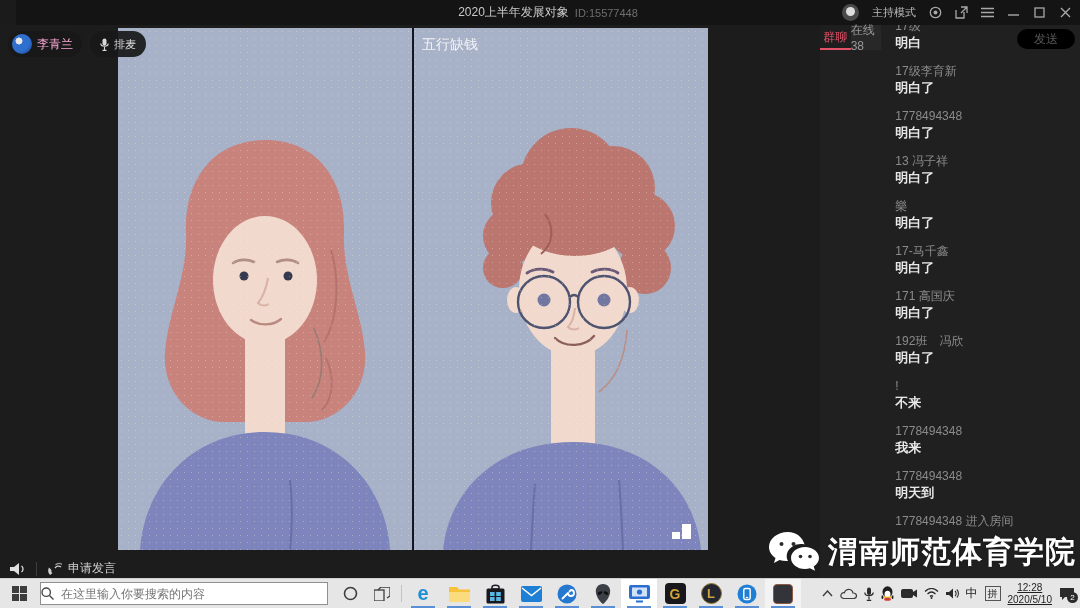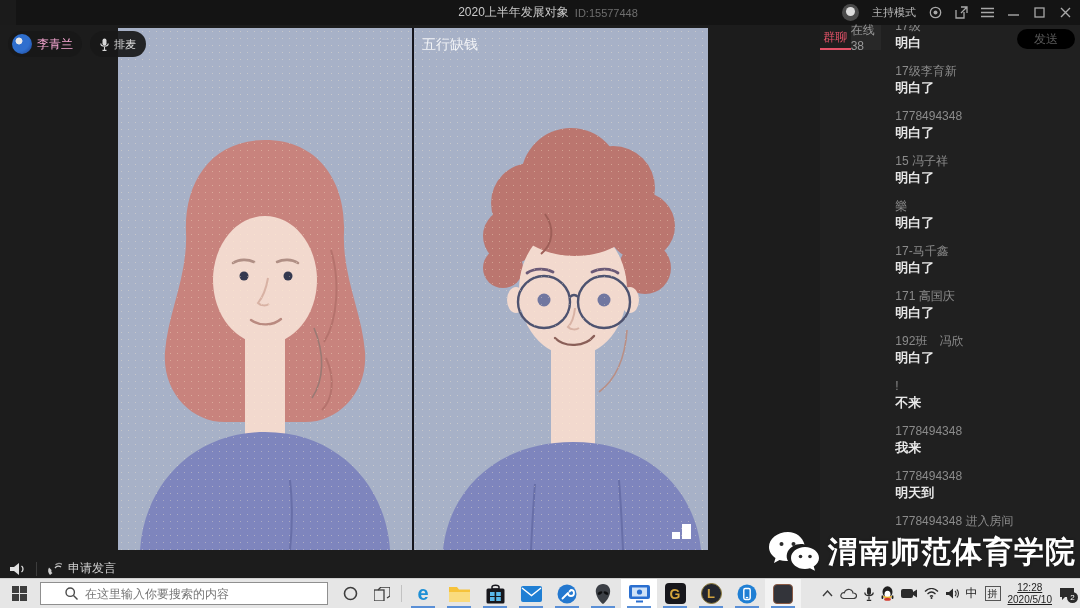--- a/index.html
+++ b/index.html
@@ -55,21 +55,21 @@
   .chat-input { height:30px; flex:none; position:relative; }
   .send-btn { position:absolute; right:5px; bottom:6px; width:58px; height:20px; border-radius:10px; background:#000000; color:#5a5a5a; font-size:12px; display:flex; align-items:center; justify-content:center; cursor:default; }
 
   
   .watermark { position:absolute; right:4px; top:530px; display:flex; align-items:center; gap:8px; z-index:30; pointer-events:none; }
   .wm-text { font-size:30px; font-weight:bold; color:#ffffff; letter-spacing:1px; text-shadow:0 0 3px rgba(0,0,0,.35); white-space:nowrap; }
 
   
   .taskbar { position:absolute; left:0; bottom:0; width:100%; height:30px; background:#e6e6e6; border-top:1px solid #cfcfcf; display:flex; align-items:stretch; z-index:40; }
   .tb-btn { width:38px; display:flex; align-items:center; justify-content:center; cursor:default; }
-  .search-box { width:288px; margin:3px 6px 3px 2px; background:#fff; border:1px solid #8f8f8f; display:flex; align-items:center; gap:7px; padding:0 24px; }
+  .search-box { width:288px; margin:3px 6px 3px 2px; background:#fff; border:1px solid #8f8f8f; display:flex; align-items:center; gap:7px; padding:0 0; }
   .search-box input { border:none; outline:none; flex:1; font-size:12px; color:#3c3c3c; background:transparent; font-family:inherit; }
   .small-btn { width:32px; display:flex; align-items:center; justify-content:center; cursor:default; }
   .tb-vsep { width:1px; background:#c2c2c2; margin:6px 3px; }
   .apps { display:flex; }
   .app { width:36px; position:relative; display:flex; align-items:center; justify-content:center; cursor:default; }
   .app::after { content:''; position:absolute; left:6px; right:6px; bottom:0; height:2px; background:#5a8fd6; }
   .app.active { background:#ffffff; }
   .app.active2 { background:#f3f3f3; }
   .gsq { width:21px; height:21px; border-radius:4px; background:#17171c; color:#d4a43c; font-weight:bold; font-size:14px; display:flex; align-items:center; justify-content:center; }
   .lcirc { width:21px; height:21px; border-radius:50%; background:#23262e; color:#cfa13f; font-weight:bold; font-size:13px; display:flex; align-items:center; justify-content:center; border:1px solid #8d7a3a; }
@@ -244,21 +244,21 @@
       </div>
       <div class="msg">
         <div class="name">17级李育新</div>
         <div class="text">明白了</div>
       </div>
       <div class="msg">
         <div class="name">1778494348</div>
         <div class="text">明白了</div>
       </div>
       <div class="msg">
-        <div class="name">15  冯子祥</div>
+        <div class="name">13  冯子祥</div>
         <div class="text">明白了</div>
       </div>
       <div class="msg">
         <div class="name">樂</div>
         <div class="text">明白了</div>
       </div>
       <div class="msg">
         <div class="name">17-马千鑫</div>
         <div class="text">明白了</div>
       </div>

